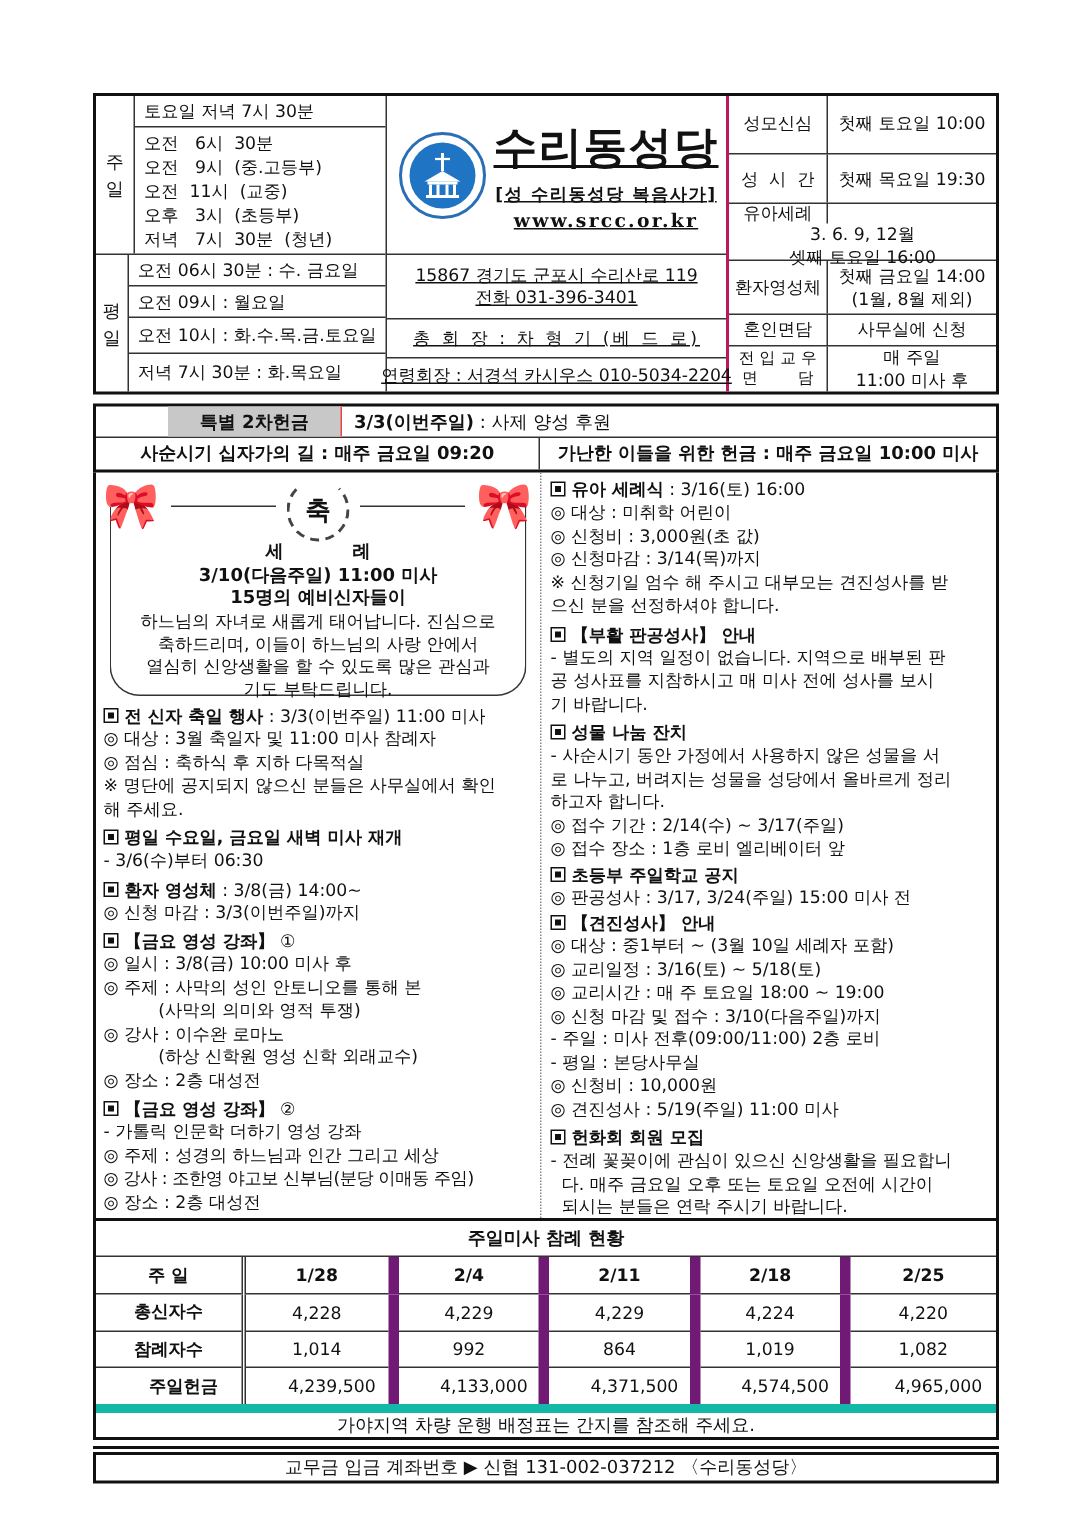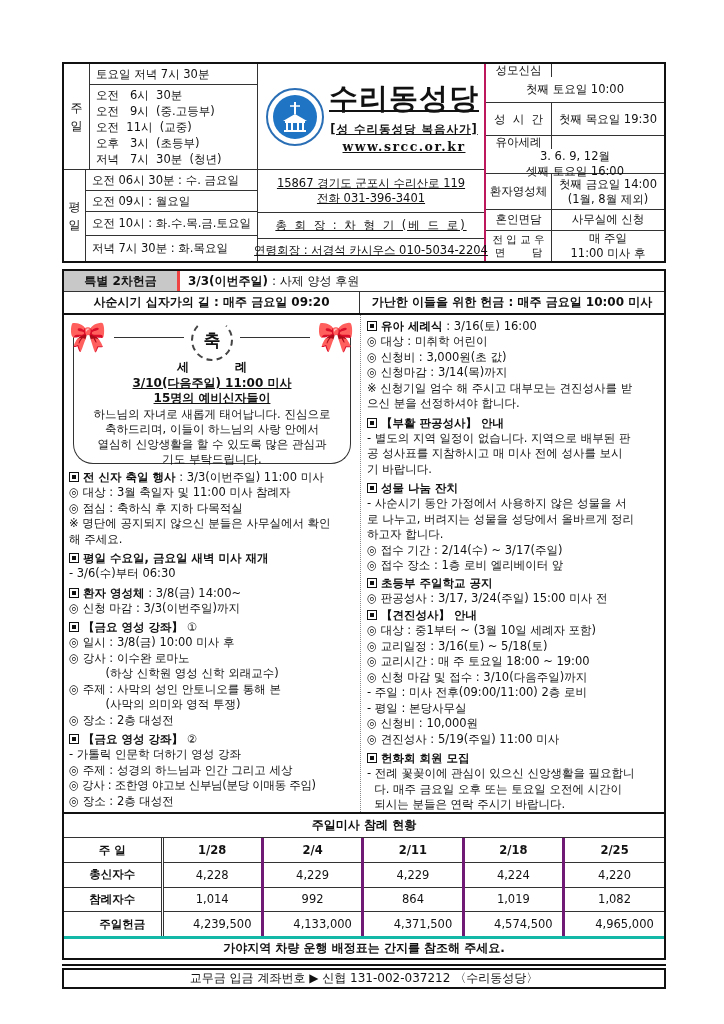--- a/index.html
+++ b/index.html
@@ -34,62 +34,62 @@
   .elder-row { flex: 1; display: flex; align-items: center; justify-content: center; font-size: 11.5px; white-space: nowrap; }
 
   .info-row { display: flex; border-bottom: 1px solid #333; }
   .info-row:last-child { border-bottom: none; }
   .info-label { width: 66px; border-right: 1px solid #333; display: flex; align-items: center; justify-content: center; font-size: 11.5px; text-align: center; line-height: 13px; }
   .info-value { flex: 1; display: flex; flex-direction: column; align-items: center; justify-content: center; font-size: 11.5px; line-height: 15px; text-align: center; white-space: nowrap; }
 
   
   .special { margin-top: 6px; width: 604px; border: 2px solid #111; }
   .sp-row1 { display: flex; height: 21px; border-bottom: 1px solid #333; }
-  .sp-label { width: 116px; background: #c8c8c8; border-right: 3px solid #ef4444; display: flex; align-items: center; justify-content: center; font-size: 12px; font-weight: bold; }
+  .sp-label { width: 116px; background: #c8c8c8; border-right: 1px solid #ef4444; display: flex; align-items: center; justify-content: center; font-size: 12px; font-weight: bold; margin-left: 48px; }
   .sp-value { flex: 1; display: flex; align-items: center; padding-left: 8px; font-size: 12px; }
   .sp-value b { font-weight: bold; }
   .sp-row2 { display: flex; height: 21px; }
   .sp-half-l { width: 296px; border-right: 1px solid #333; display: flex; align-items: center; justify-content: center; font-size: 12px; font-weight: bold; }
   .sp-half-r { flex: 1; display: flex; align-items: center; justify-content: center; font-size: 12px; font-weight: bold; }
 
   
   .cols { width: 604px; height: 497px; border-left: 2px solid #111; border-right: 2px solid #111; display: flex; }
   .col-l { width: 297px; border-right: 1px dotted #888; padding: 4px 5px 0 5px; overflow: hidden; }
   .col-r { flex: 1; padding: 3px 6px 0 6px; overflow: hidden; }
 
   .celebration { position: relative; height: 147px; text-align: center; }
   .cel-frame { position: absolute; left: 4px; right: 4px; top: 18px; bottom: 2px; border: 1px solid #333; border-top: none; border-radius: 0 0 20px 20px; }
   .cel-topline-l { position: absolute; left: 45px; top: 18px; width: 70px; border-top: 1px solid #333; }
   .cel-topline-r { position: absolute; right: 45px; top: 18px; width: 70px; border-top: 1px solid #333; }
   .bow { position: absolute; top: 0px; font-size: 30px; color: #555; }
   .bow-l { left: 0; }
   .bow-r { right: 0; }
   .wreath { position: relative; margin: 0 auto; width: 42px; height: 42px; border: 2px dashed #444; border-radius: 50%; border-top-color: transparent; display: flex; align-items: center; justify-content: center; font-size: 17px; font-weight: bold; }
   .cel-title { position: relative; display: flex; justify-content: center; gap: 46px; font-size: 12px; font-weight: 900; margin-top: -2px; }
-  .cel-line { position: relative; font-size: 12px; font-weight: bold; line-height: 15px; text-decoration: underline; }
+  .cel-line { position: relative; font-size: 12px; font-weight: bold; line-height: 15px; }
   .cel-body { position: relative; font-size: 11.5px; line-height: 15px; margin-top: 1px; }
 
   .notice { margin-top: 3px; }
   .n-title { font-size: 11.5px; font-weight: bold; line-height: 16px; white-space: nowrap; }
   .n-title .mark { display: inline-block; width: 10px; height: 10px; border: 1px solid #111; position: relative; margin-right: 4px; vertical-align: -1px; }
   .n-title .mark::after { content: ""; position: absolute; left: 2px; top: 2px; width: 4px; height: 4px; background: #111; }
   .n-title .normal { font-weight: normal; }
   .n-line { font-size: 11.5px; line-height: 15.5px; white-space: pre-wrap; }
   .n-line.nowrap { white-space: pre; }
 
   
   .attend { width: 604px; border: 2px solid #111; border-top: 2px solid #111; }
   .at-title { height: 24px; border-bottom: 1px solid #333; display: flex; align-items: center; justify-content: center; font-size: 12px; font-weight: bold; }
   .at-table { width: 100%; border-collapse: collapse; table-layout: fixed; }
-  .at-table td { height: 24.5px; border-bottom: 1px solid #333; border-right: 3px solid #701a75; font-size: 11.5px; text-align: center; }
+  .at-table td { height: 24.5px; border-bottom: 1px solid #333; border-right: 7px solid #701a75; font-size: 11.5px; text-align: center; }
   .at-table tr:last-child td { border-bottom: none; padding-left: 20px; }
   .at-table td:last-child { border-right: none; }
   .at-table td.hdr { font-weight: bold; border-right: 3px double #333; width: 98px; }
   .at-table tr.head td { font-weight: bold; }
-  .at-note { height: 22px; border-top: 3px solid #14b8a6; display: flex; align-items: center; justify-content: center; font-size: 12px; font-weight: bold; }
+  .at-note { height: 22px; border-top: 6px solid #14b8a6; display: flex; align-items: center; justify-content: center; font-size: 12px; font-weight: normal; }
 
   .footer-sep { margin-top: 4px; height: 2px; background: #111; width: 604px; }
   .account { margin-top: 2px; width: 604px; height: 21px; border: 2px solid #111; display: flex; align-items: center; justify-content: center; font-size: 12px; }
 </style>
 </head>
 <body>
 
 <div class="page">
 
   <div class="header">
@@ -147,21 +147,21 @@
       </div>
       <div class="addr-area">
         <div>15867 경기도 군포시 수리산로 119</div>
         <div>전화 031-396-3401</div>
       </div>
       <div class="pres-row">총 회 장 : 차 형 기 (베 드 로)</div>
       <div class="elder-row">연령회장 : 서경석 카시우스 010-5034-2204</div>
     </div>
 
     <div class="hcol-right">
-      <div class="info-row" style="height:42px;flex-direction:column;">
+      <div class="info-row" style="height:42px;">
         <div class="info-label">성모신심</div>
         <div class="info-value">첫째 토요일 10:00</div>
       </div>
       <div class="info-row" style="height:36px;">
         <div class="info-label" style="white-space:pre;">성  시  간</div>
         <div class="info-value">첫째 목요일 19:30</div>
       </div>
       <div class="info-row" style="height:38px;flex-direction:column;">
         <div class="info-label">유아세례</div>
         <div class="info-value" style="white-space:pre;">3. 6. 9, 12월
@@ -236,24 +236,24 @@
       </div>
 
       <div class="notice">
         <div class="n-title"><span class="mark"></span><span>환자 영성체</span><span class="normal"> : 3/8(금) 14:00~</span></div>
         <div class="n-line">◎ 신청 마감 : 3/3(이번주일)까지</div>
       </div>
 
       <div class="notice">
         <div class="n-title"><span class="mark"></span><span>【금요 영성 강좌】</span><span class="normal"> ①</span></div>
         <div class="n-line">◎ 일시 : 3/8(금) 10:00 미사 후</div>
+        <div class="n-line nowrap">◎ 주제 : 사막의 성인 안토니오를 통해 본
+          (사막의 의미와 영적 투쟁)</div>
         <div class="n-line nowrap">◎ 강사 : 이수완 로마노
           (하상 신학원 영성 신학 외래교수)</div>
-        <div class="n-line nowrap">◎ 주제 : 사막의 성인 안토니오를 통해 본
-          (사막의 의미와 영적 투쟁)</div>
         <div class="n-line">◎ 장소 : 2층 대성전</div>
       </div>
 
       <div class="notice">
         <div class="n-title"><span class="mark"></span><span>【금요 영성 강좌】</span><span class="normal"> ②</span></div>
         <div class="n-line">- 가톨릭 인문학 더하기 영성 강좌</div>
         <div class="n-line">◎ 주제 : 성경의 하느님과 인간 그리고 세상</div>
         <div class="n-line nowrap" style="letter-spacing:-0.3px;">◎ 강사 : 조한영 야고보 신부님(분당 이매동 주임)</div>
         <div class="n-line">◎ 장소 : 2층 대성전</div>
       </div>

